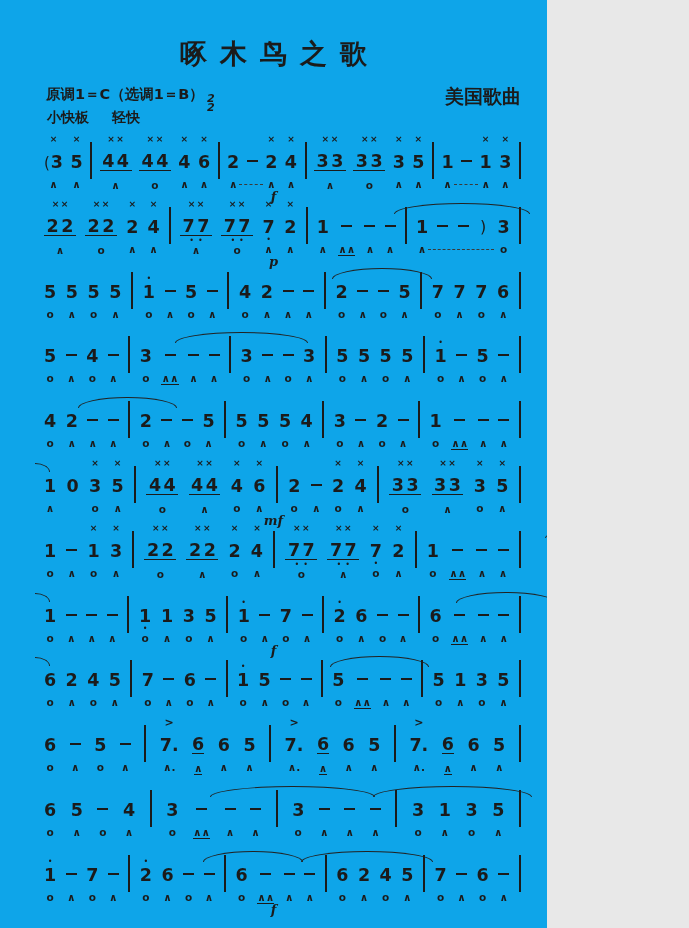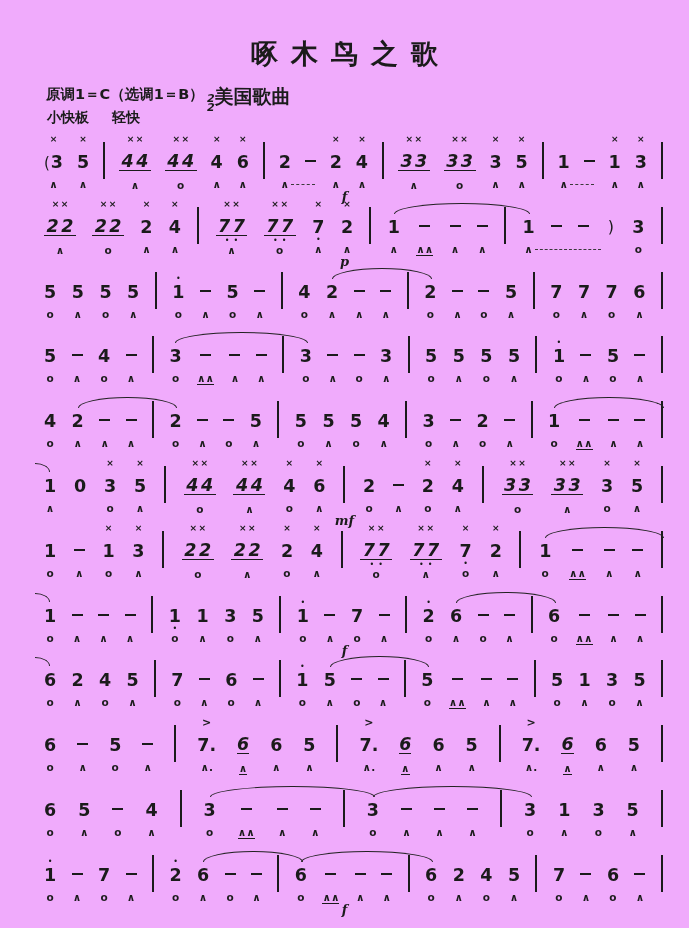--- a/index.html
+++ b/index.html
@@ -1,41 +1,41 @@
 <!DOCTYPE html>
 <html><head>
 <meta charset="utf-8">
 <style>
   html,body{margin:0;padding:0;background:#e8e8e8;}
-  .page{position:relative;width:689px;height:928px;background:#f0abfc;color:#1b1b1b;
+  .page{position:relative;width:547px;height:928px;background:#0ea5e9;color:#1b1b1b;
         font-family:"DejaVu Sans",sans-serif;overflow:hidden;}
   
   .title{position:absolute;top:36px;left:0;width:100%;text-align:center;margin:0;
          font-size:27px;font-weight:bold;letter-spacing:13px;text-indent:13px;
          font-family:"DejaVu Serif","DejaVu Sans",serif;}
   .hdr{position:absolute;top:84px;left:46px;right:26px;display:flex;
-       align-items:flex-start;}
+       justify-content:space-between;align-items:flex-start;}
   .keyline{font-size:14.5px;font-weight:bold;}
   .frac{display:inline-flex;flex-direction:column;align-items:center;margin-left:3px;
         font-size:11px;font-weight:bold;line-height:9px;vertical-align:-3px;}
   .source{font-size:19px;font-weight:bold;}
   .tempo{position:absolute;top:109px;left:47px;font-size:14px;font-weight:bold;}
   .tempo span{margin-right:18px;}
   
   .score{position:absolute;top:133px;left:0;right:0;}
   .line{position:relative;height:64.8px;padding:0 26px 0 44px;display:flex;
         justify-content:space-between;align-items:flex-start;}
   .tok{display:flex;flex-direction:column;align-items:center;min-width:10px;}
   .tm{height:13px;line-height:13px;font-size:9px;font-weight:bold;letter-spacing:1.5px;
       text-indent:1.5px;white-space:nowrap;}
   .tm.acc{font-size:11px;letter-spacing:0;text-indent:0;}
   .da{height:6px;line-height:5px;font-size:8px;}
   .dg{height:20px;line-height:20px;font-size:17.5px;font-weight:bold;white-space:nowrap;}
   .dg.p2{letter-spacing:2.5px;text-indent:2.5px;}
-  .dg.ul{border-bottom:1.7px solid #1b1b1b;line-height:18px;height:18px;margin-bottom:2px;font-style:italic;}
+  .dg.ul{border-bottom:1.7px solid #1b1b1b;line-height:18px;height:18px;margin-bottom:2px;}
   .dg .pre{font-weight:normal;font-size:15px;margin-right:1px;}
   .dg.paren{font-weight:normal;font-size:16px;}
   .dsh{display:inline-block;width:11px;height:2px;background:#1b1b1b;vertical-align:6px;}
   .db{height:6px;line-height:5px;font-size:8px;letter-spacing:4px;text-indent:4px;white-space:nowrap;}
   .bm{position:relative;height:13px;line-height:12px;font-size:10.5px;font-weight:bold;
       white-space:nowrap;}
   .bm .u{border-bottom:1.4px solid #1b1b1b;padding-bottom:0px;}
   .ext{position:absolute;left:calc(100% + 2px);top:6px;border-top:1.7px dashed #3a3a3a;}
   .ext.s{width:24px;}
   .ext.l{width:66px;}

